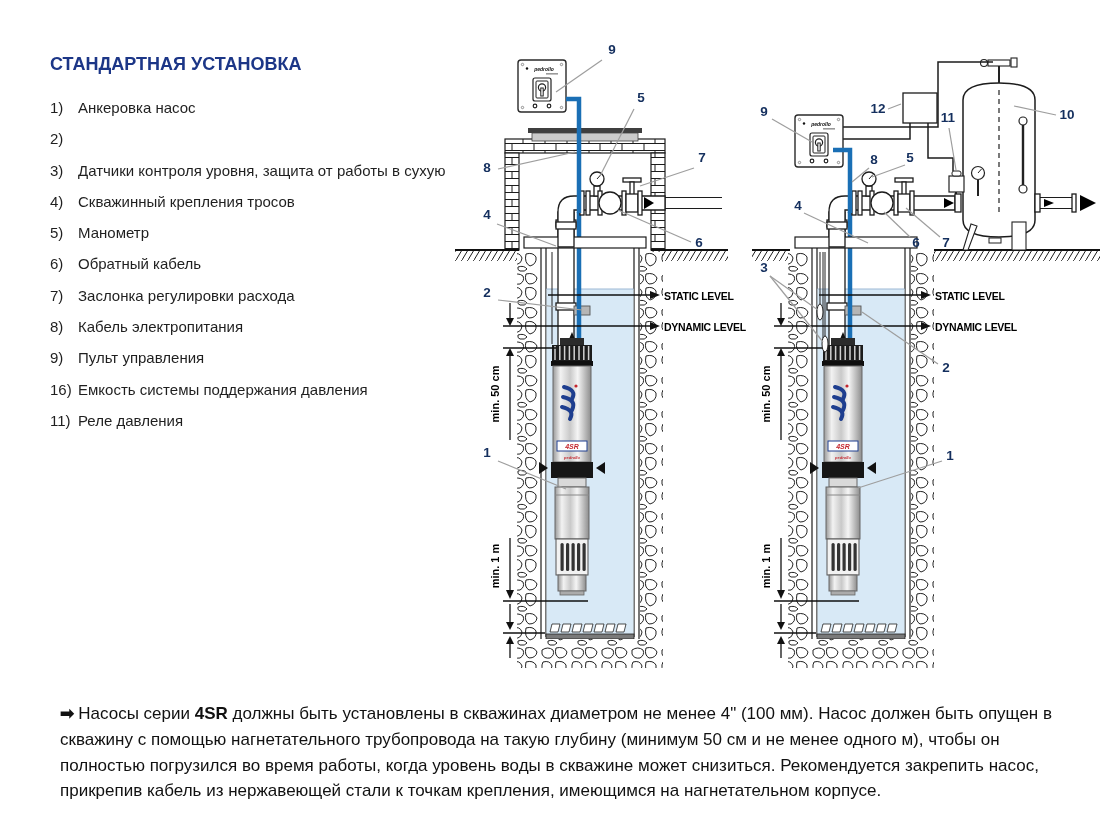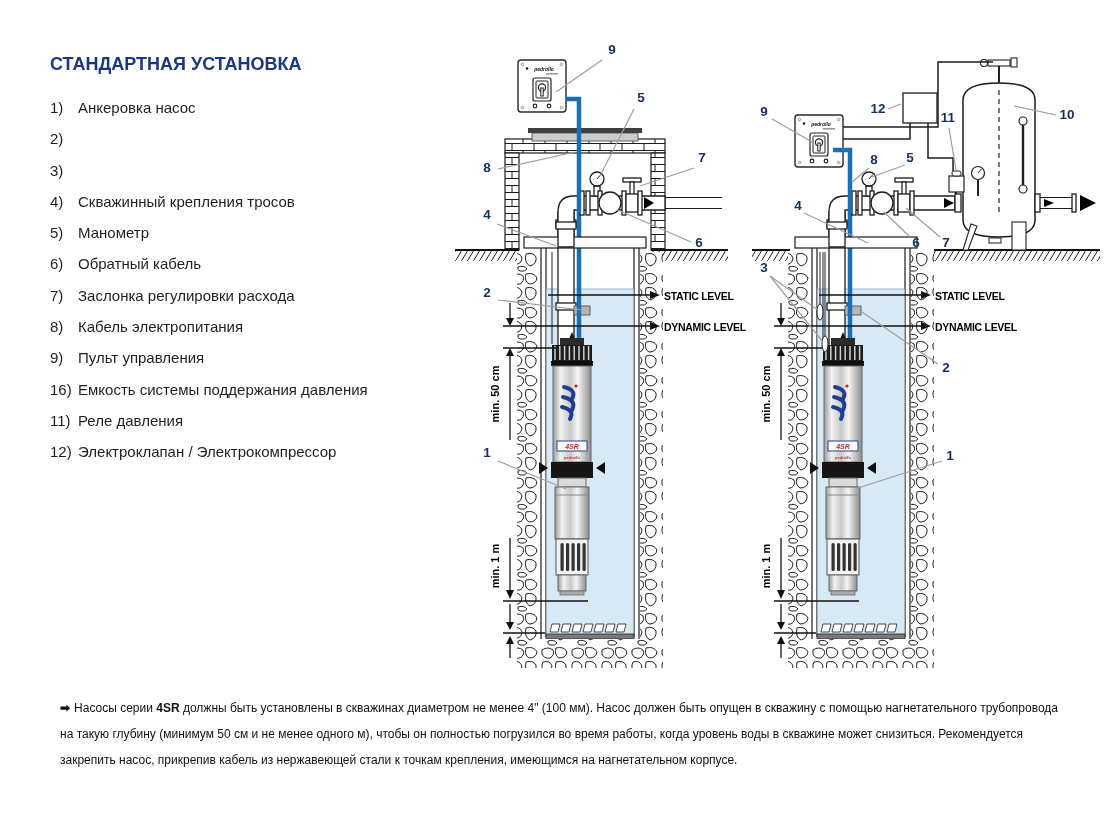--- a/index.html
+++ b/index.html
@@ -2,21 +2,21 @@
 <html><head>
 <meta charset="utf-8">
 <style>
   html,body{margin:0;padding:0;}
   body{width:1109px;height:821px;background:#ffffff;position:relative;overflow:hidden;
        font-family:"Liberation Sans",sans-serif;color:#1f1f1f;}
   .page-title{position:absolute;left:50px;top:54px;font-size:18px;font-weight:bold;color:#1c3687;}
   .parts{position:absolute;left:50px;top:99px;width:430px;}
   .li{height:31.3px;font-size:15px;display:flex;align-items:flex-start;}
   .li .num{width:28px;flex:0 0 28px;}
-  .footer{position:absolute;left:60px;top:684px;width:1008px;font-size:12px;line-height:25.8px;color:#111;}
+  .footer{position:absolute;left:60px;top:684px;width:1008px;font-size:17px;line-height:25.8px;color:#111;}
   .footer .arrow{font-weight:bold;margin-right:4px;}
   .footer .bold{font-weight:bold;}
   svg#diagram{position:absolute;left:0;top:0;}
   
   .callout{font-family:"Liberation Sans",sans-serif;font-size:13.5px;font-weight:bold;fill:#142f5e;}
   .lvl{font-family:"Liberation Sans",sans-serif;font-size:10.5px;font-weight:bold;fill:#000;letter-spacing:-0.3px;}
   .dim{font-family:"Liberation Sans",sans-serif;font-size:11px;font-weight:bold;fill:#000;}
   .brandtxt{font-family:"Liberation Sans",sans-serif;font-size:5px;font-weight:bold;font-style:italic;fill:#111;}
   .pumptxt{font-family:"Liberation Sans",sans-serif;font-size:7px;font-weight:bold;font-style:italic;fill:#c4262e;}
   .pumpbrand{font-family:"Liberation Sans",sans-serif;font-size:4px;font-weight:bold;font-style:italic;fill:#c4262e;}
@@ -33,20 +33,21 @@
 <div class="parts">
   <div class="li">
       <span class="num">1)</span>
       <span>Анкеровка насос</span>
     </div>
   <div class="li">
       <span class="num">2)</span>
     </div>
   <div class="li">
       <span class="num">3)</span>
+      <span>Датчики контроля уровня, защита от работы в сухую</span>
     </div>
   <div class="li">
       <span class="num">4)</span>
       <span>Скважинный крепления тросов</span>
     </div>
   <div class="li">
       <span class="num">5)</span>
       <span>Манометр</span>
     </div>
   <div class="li">
@@ -65,24 +66,20 @@
       <span class="num">9)</span>
       <span>Пульт управления</span>
     </div>
   <div class="li">
       <span class="num">16)</span>
       <span>Емкость системы поддержания давления</span>
     </div>
   <div class="li">
       <span class="num">11)</span>
       <span>Реле давления</span>
-    </div>
-  <div class="li">
-      <span class="num">12)</span>
-      <span>Электроклапан / Электрокомпрессор</span>
     </div>
 </div>
 
 <svg id="diagram" width="1109" height="821" viewBox="0 0 1109 821">
   <defs>
     <pattern id="bricks" width="22" height="14" patternUnits="userSpaceOnUse">
       <rect width="22" height="14" fill="#ffffff"></rect>
       <path d="M0,3.5 H22 M0,10.5 H22 M6,3.5 V10.5 M17,0 V3.5 M17,10.5 V14" stroke="#1c1c1c" stroke-width="1" fill="none"></path>
     </pattern>
     <pattern id="stones" width="30" height="34" patternUnits="userSpaceOnUse">

